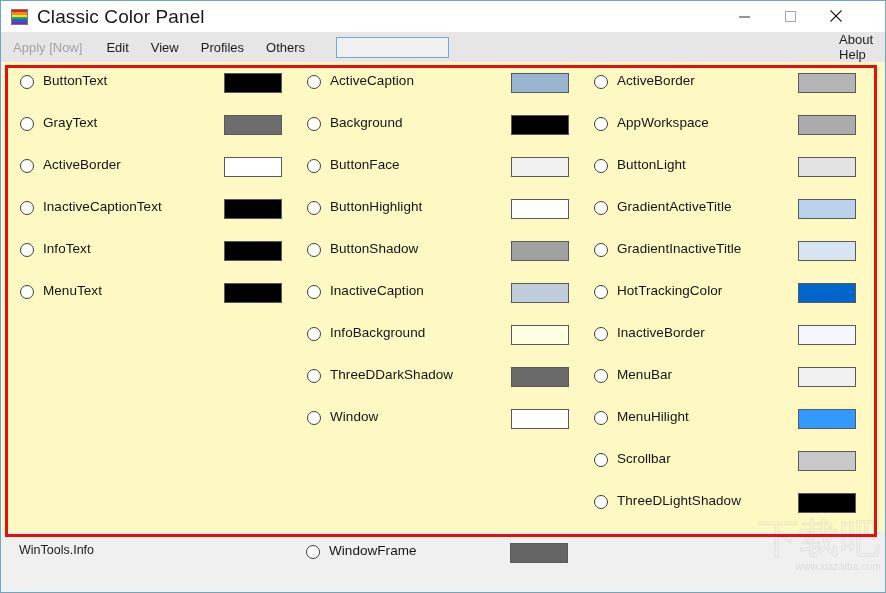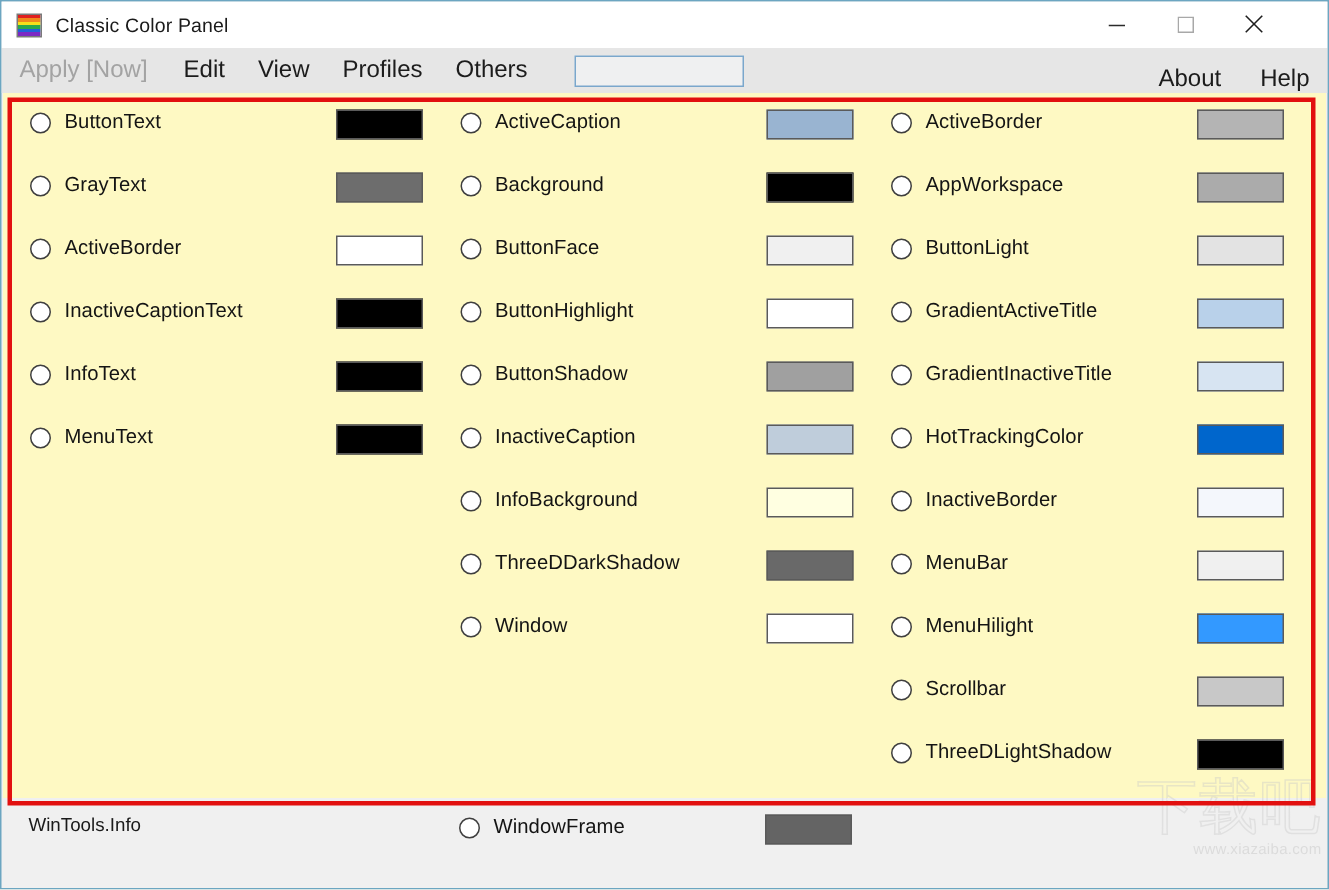--- a/index.html
+++ b/index.html
@@ -33,21 +33,21 @@
     background: linear-gradient(to bottom,
        #e02020 0 16.6%,
        #f08a1c 16.6% 33.3%,
        #f5e11a 33.3% 50%,
        #2aa94c 50% 66.6%,
        #2060d8 66.6% 83.3%,
        #7c28c4 83.3% 100%);
     flex: 0 0 auto;
   }
   #title-text {
-    font-size: 13px;
+    font-size: 19px;
     color: #1a1a1a;
     letter-spacing: .1px;
   }
   .wbtn {
     position: absolute; top: 0;
     width: 46px; height: 30px;
     display: flex; align-items: center; justify-content: center;
     background: transparent;
   }
   #btn-min { right: 118px; }
@@ -56,41 +56,41 @@
   .wbtn svg { display: block; }
 
   
   #menubar {
     position: absolute; left: 0; top: 31px;
     width: 884px; height: 30px;
     background: #e6e6e6;
     display: flex; align-items: center;
   }
   .menu-item {
-    font-size: 16px;
+    font-size: 13px;
     color: #1c1c1c;
     padding: 0 0;
     margin-right: 22px;
     white-space: nowrap;
   }
   #mi-apply { margin-left: 12px; color: #a3a3a3; margin-right: 24px; }
   #menu-input {
     width: 113px; height: 21px;
     background: #eff0f1;
     border: 1px solid #7aa7cc;
     margin-left: 9px;
     outline: none;
     font-size: 12px;
     font-family: "Liberation Sans", sans-serif;
     padding: 0 3px;
     color: #222;
   }
   #menu-right {
     position: absolute; right: 12px; top: 0;
-    height: 30px; display: flex; align-items: flex-end;
+    height: 30px; display: flex; align-items: flex-start; flex-direction: column;
   }
   #menu-right .menu-item { margin-right: 0; margin-left: 26px; }
 
   
   #red-box {
     position: absolute;
     left: 4px; top: 64px;
     width: 872px; height: 472px;
     border: 3px solid #e2100f;
     pointer-events: none;

